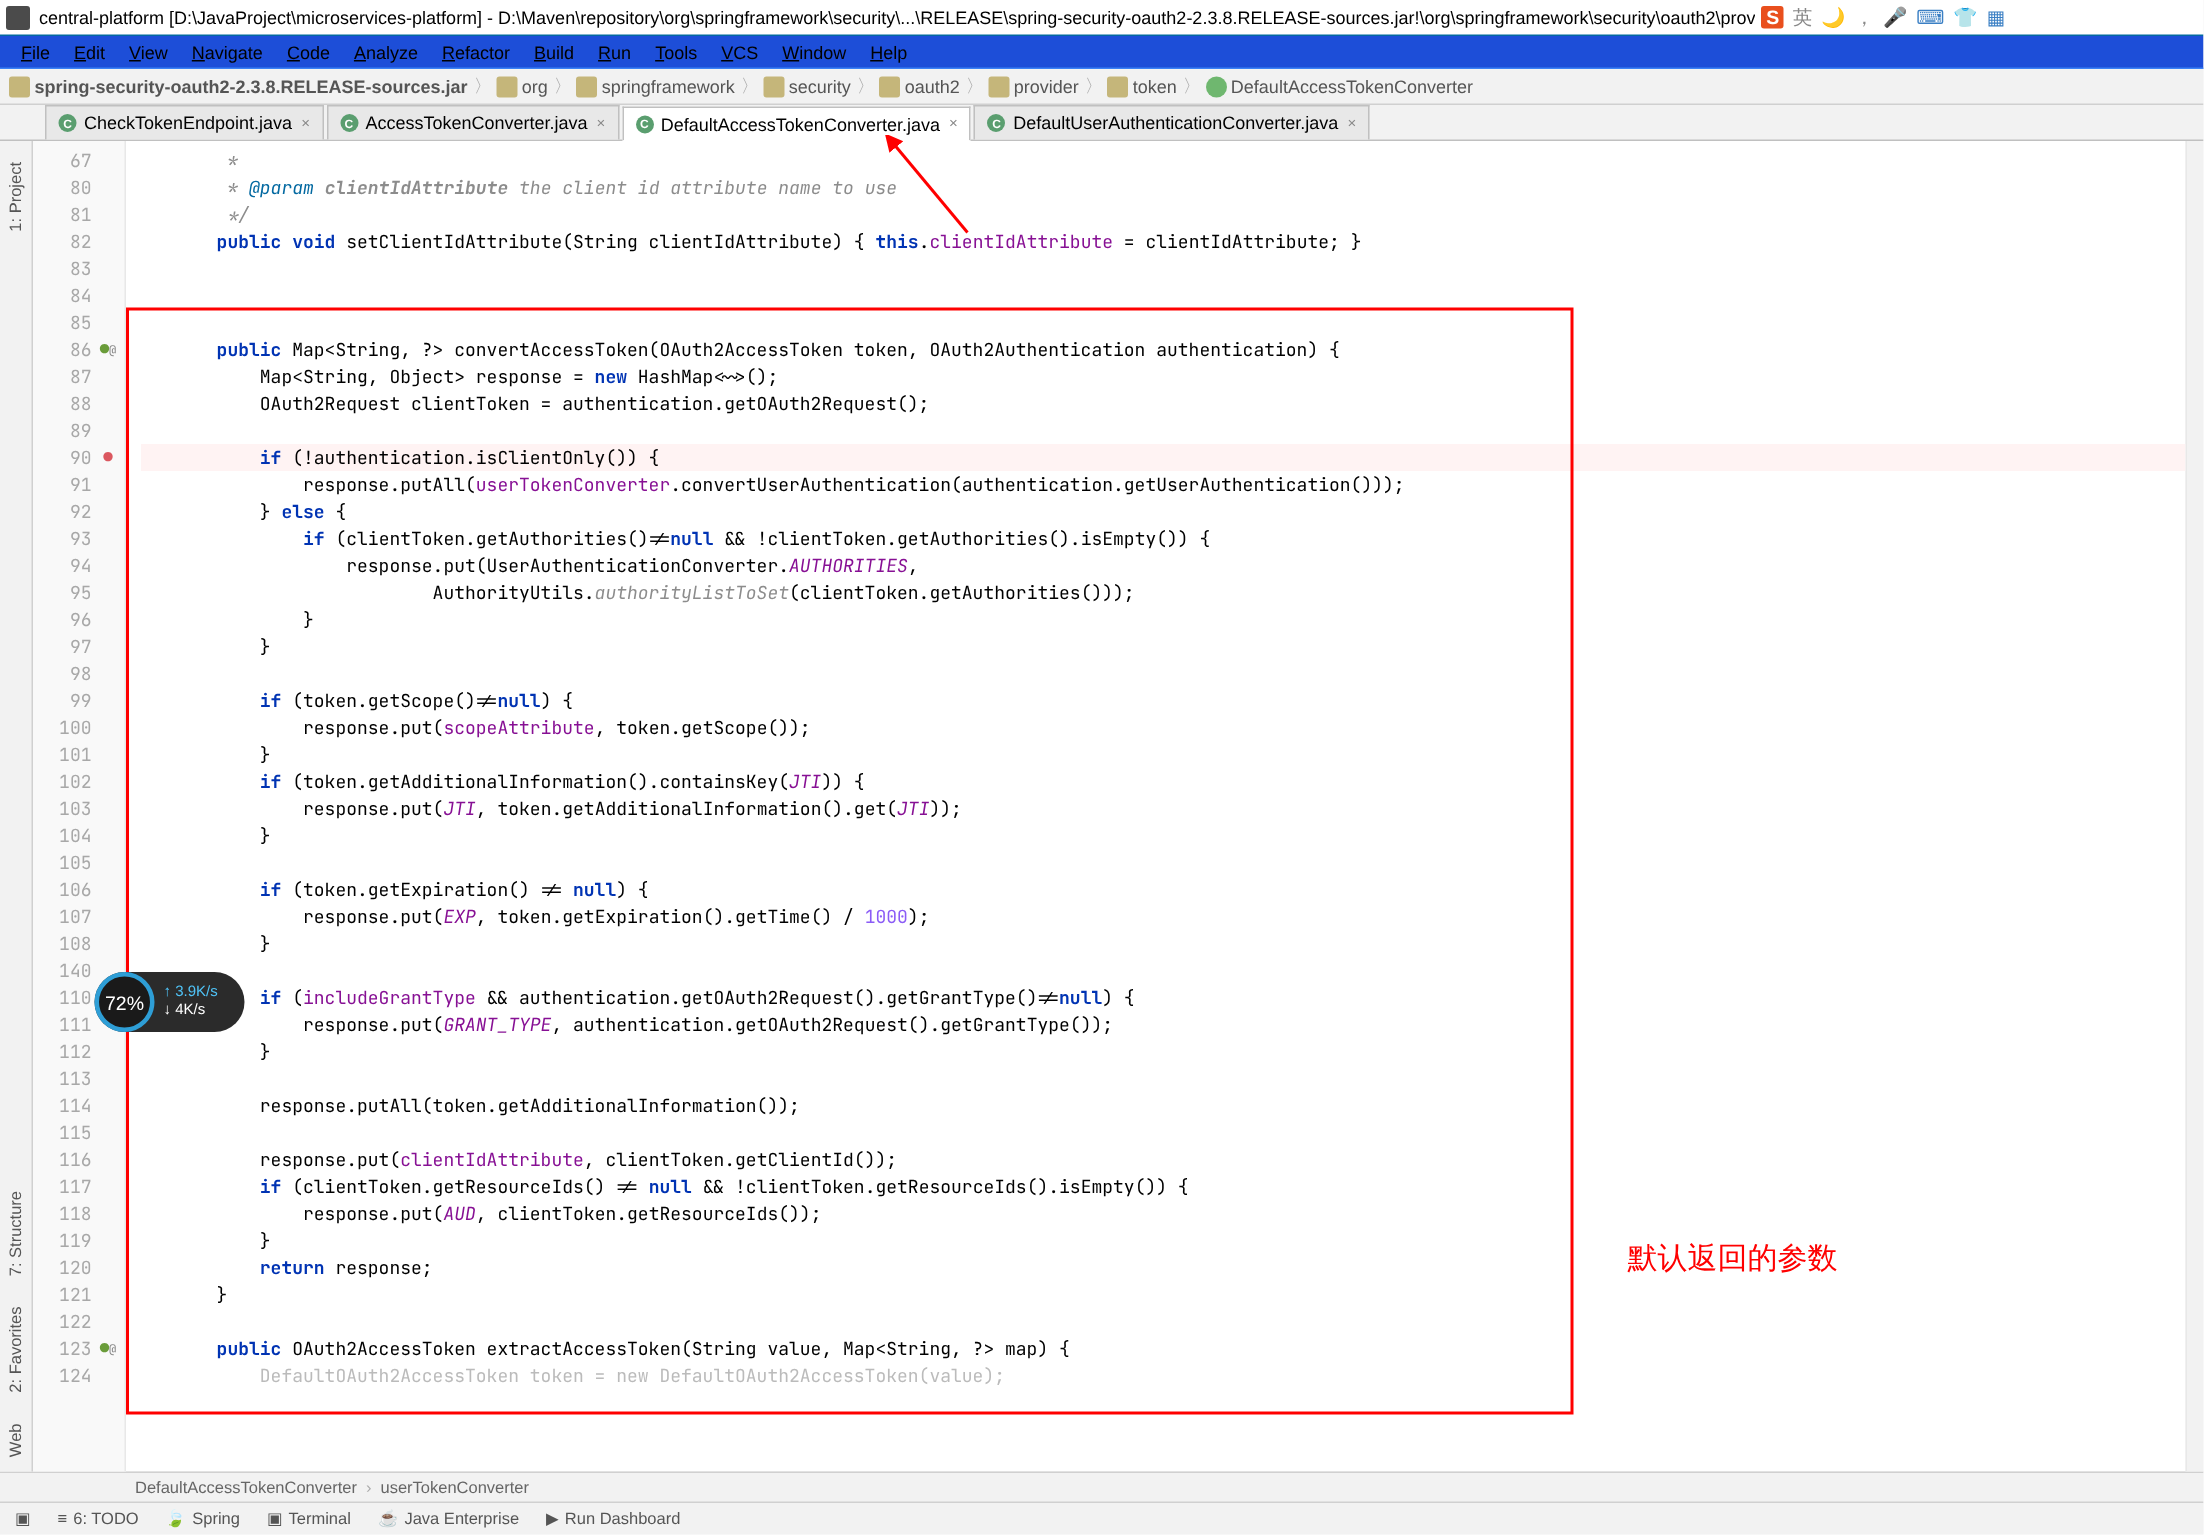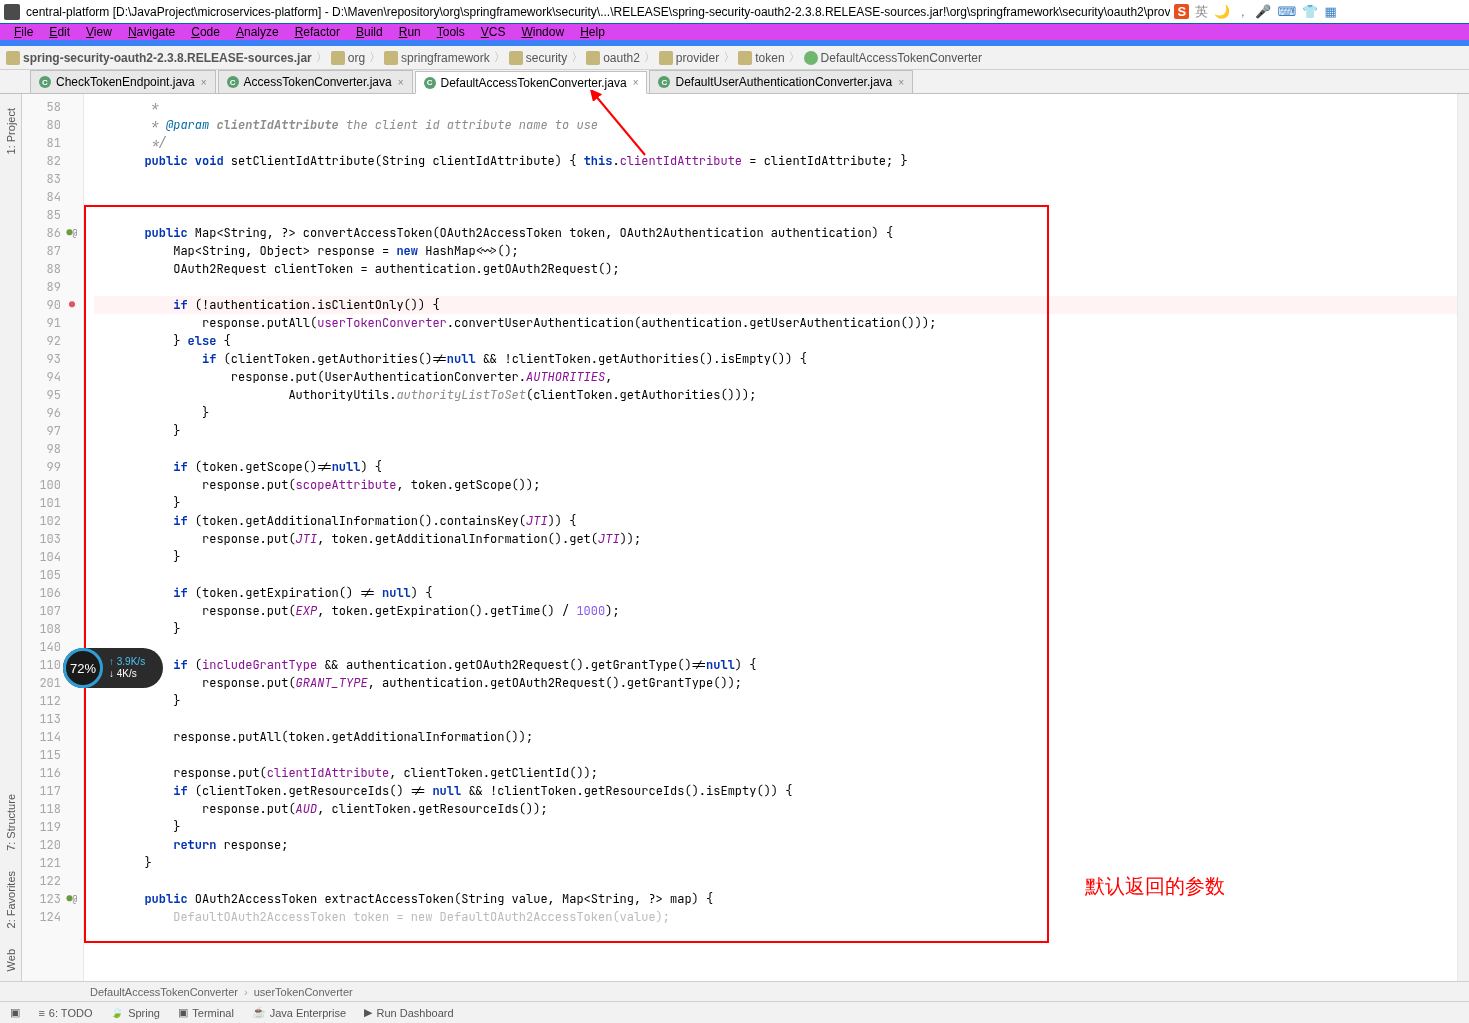--- a/index.html
+++ b/index.html
@@ -2,21 +2,21 @@
 <html><head>
 <meta charset="utf-8">
 <style>
 *{margin:0;padding:0;box-sizing:border-box}
 body{font-family:"Segoe UI",Tahoma,sans-serif;font-size:12px;color:#000;background:#f2f2f2;overflow:hidden;position:relative;width:1469px;height:1023px}
 .titlebar{height:24px;background:#fff;display:flex;align-items:center;padding:0 4px;border-bottom:1px solid #0369a1}
 .titlebar .ij-icon{width:16px;height:16px;background:#4b4b4b;margin-right:6px;border-radius:2px}
 .titlebar span{font-size:12px;white-space:nowrap;overflow:hidden}
 .tb-icons{margin-left:4px;display:flex;align-items:center;gap:6px}
 .tb-icons span{font-size:13px}
-.menubar{height:22px;background:#d946ef;display:flex;align-items:center;padding:0 6px;border-bottom:6px solid #3b82f6}
+.menubar{height:22px;background:#1d4ed8;display:flex;align-items:center;padding:0 6px;border-bottom:1px solid #3b82f6}
 .menubar span{padding:2px 8px;cursor:default}
 .navbar{height:24px;background:#f2f2f2;display:flex;align-items:center;padding:0 6px;border-bottom:1px solid #d0d0d0;font-size:12px}
 .navbar .folder-icon,.navbar .class-icon{width:14px;height:14px;margin-right:3px}
 .navbar .folder-icon{display:inline-block;background:#c5b67a;border-radius:2px}
 .navbar .class-icon{display:inline-block;background:#6fb76f;border-radius:50%}
 .navbar .crumb{display:flex;align-items:center;margin-right:1px;color:#555}
 .navbar .sep{color:#aaa;margin:0 3px}
 .tabs{height:24px;background:#f2f2f2;display:flex;align-items:flex-end;padding-left:30px;border-bottom:1px solid #c0c0c0}
 .tab{display:flex;align-items:center;height:23px;padding:0 8px;border:1px solid #c0c0c0;border-bottom:none;margin-right:2px;background:#e8e8e8;cursor:pointer;font-size:12px}
 .tab.active{background:#fff;border-bottom:1px solid #fff;position:relative;top:1px}
@@ -161,21 +161,21 @@
         <div class="gi"></div>
         <div class="gi"></div>
         <div class="gi"></div>
         <div class="gi"></div>
         <div class="gi"></div>
         <div class="gi"></div>
         <div class="gi"></div>
         <div class="gi"><span style="color:#6a9c3a">●</span><span style="color:#888;font-size:8px">@</span></div>
         <div class="gi"></div>
       </div>
-  <div class="line">58</div>
+  <div class="line">67</div>
       <div class="line">80</div>
       <div class="line">81</div>
       <div class="line">82</div>
       <div class="line">83</div>
       <div class="line">84</div>
       <div class="line">85</div>
       <div class="line">86</div>
       <div class="line">87</div>
       <div class="line">88</div>
       <div class="line">89</div>
@@ -193,21 +193,21 @@
       <div class="line">101</div>
       <div class="line">102</div>
       <div class="line">103</div>
       <div class="line">104</div>
       <div class="line">105</div>
       <div class="line">106</div>
       <div class="line">107</div>
       <div class="line">108</div>
       <div class="line">140</div>
       <div class="line">110</div>
-      <div class="line">201</div>
+      <div class="line">111</div>
       <div class="line">112</div>
       <div class="line">113</div>
       <div class="line">114</div>
       <div class="line">115</div>
       <div class="line">116</div>
       <div class="line">117</div>
       <div class="line">118</div>
       <div class="line">119</div>
       <div class="line">120</div>
       <div class="line">121</div>
@@ -251,21 +251,21 @@
 
 <div class="redbox" style="left:84px;top:205px;width:965px;height:738px"></div>
 <svg class="red-arrow" style="left:590px;top:90px;width:60px;height:70px">
   <defs>
       <marker id="ah" markerWidth="10" markerHeight="10" refX="2" refY="3" orient="auto">
         <path d="M0,0 L0,6 L6,3 z" fill="#ff0000"></path>
       </marker>
     </defs>
   <line x1="55" y1="65" x2="5" y2="5" stroke="#ff0000" stroke-width="2" marker-end="url(#ah)"></line>
 </svg>
-<div class="red-label" style="left:1085px;top:873px">默认返回的参数</div>
+<div class="red-label" style="left:1085px;top:825px">默认返回的参数</div>
 
 <div class="speed-widget">
   <div class="circle">72%</div>
   <div class="stats">
     <div style="color:#4fc3f7">↑ <span>3.9K/s</span></div>
     <div>↓ <span>4K/s</span></div>
   </div>
 </div>
 
 </body></html>

